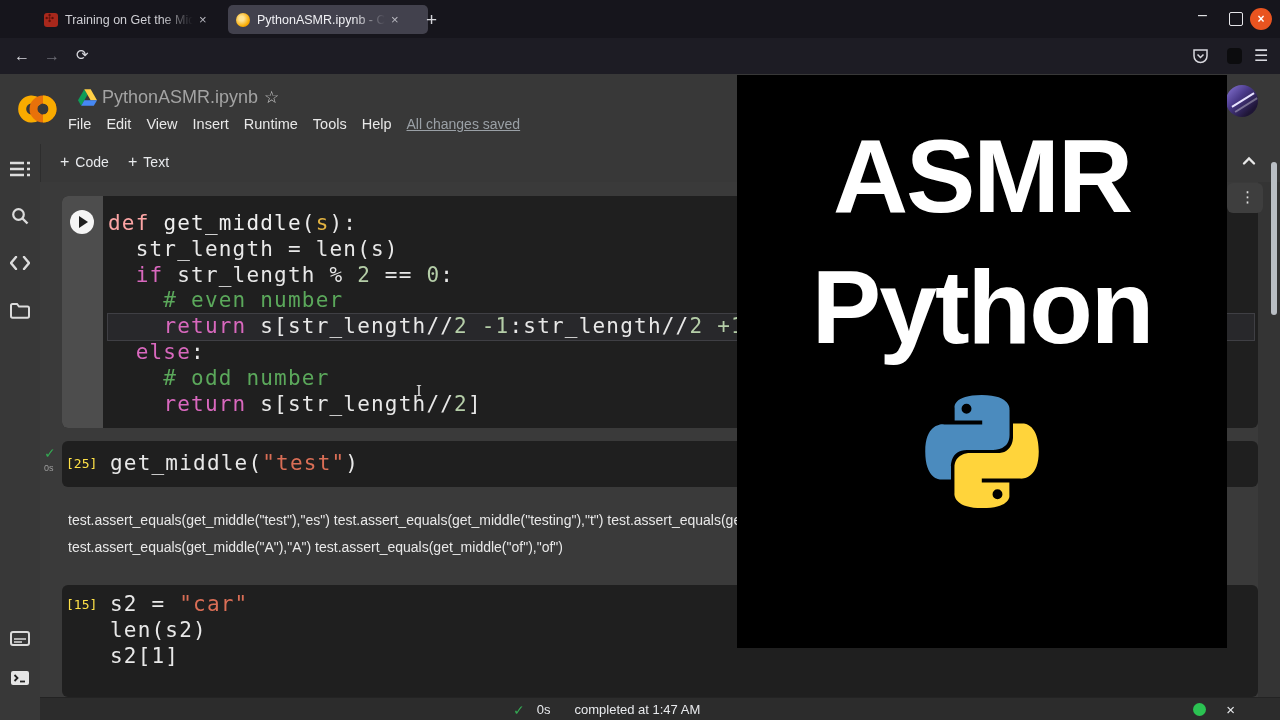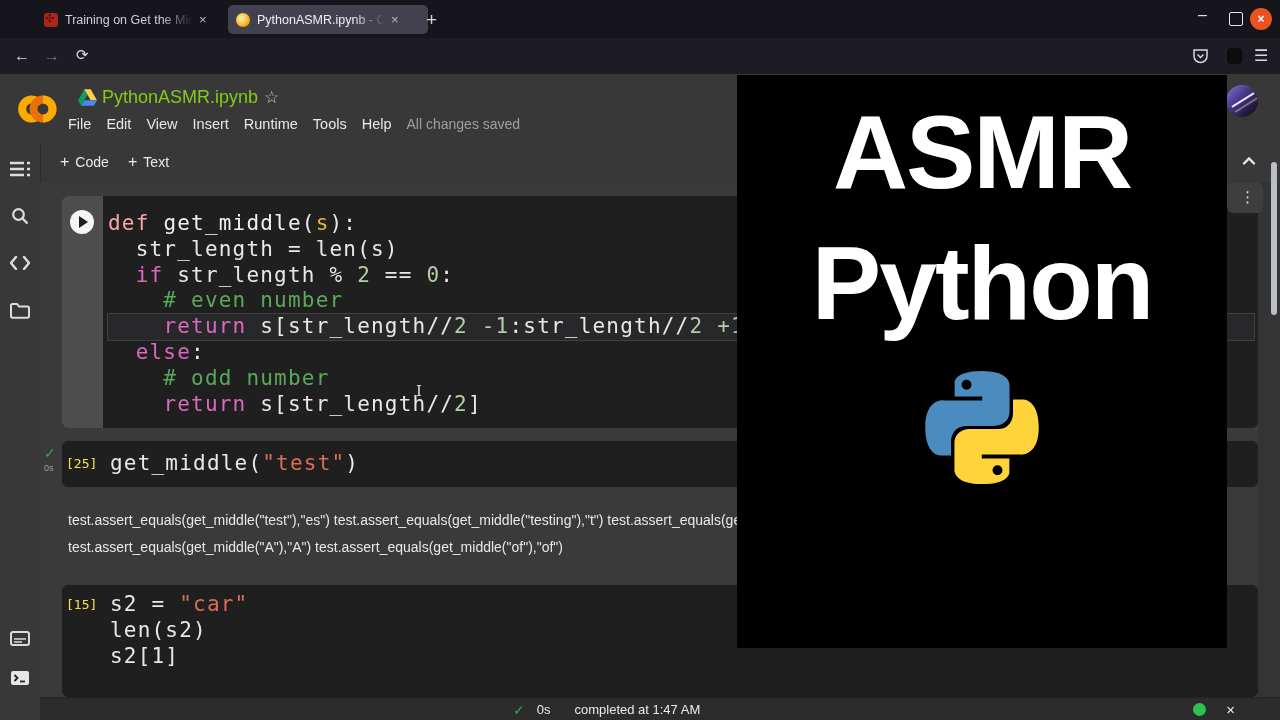--- a/index.html
+++ b/index.html
@@ -26,24 +26,24 @@
             display:flex;align-items:center;justify-content:center;font-size:12px;font-weight:700;}
   .navbar{left:0;top:38px;width:1280px;height:36px;background:#1d1c24;}
   .navicon{color:#d8d8de;font-size:16px;}
   .urlfield{left:170px;top:43px;width:915px;height:27px;background:#26252e;border-radius:5px;}
   .urltext{font-size:13.5px;color:#adadb5;white-space:nowrap;}
   .urltext b{color:#fff;font-weight:700;}
   .zoompill{background:#494852;color:#fff;font-size:11px;border-radius:4px;padding:3px 7px;}
 
   
   .colab-header{left:0;top:74px;width:1280px;height:70px;background:#383838;}
-  .nbtitle{font-size:18px;color:#84cc16;}
+  .nbtitle{font-size:18px;color:#a3a3a3;}
   .star{color:#c9c9c9;font-size:17px;}
   .menubar{display:flex;gap:15px;font-size:14.5px;color:#e8e8e8;}
-  .savestate{color:#9aa0a6;font-size:14px;}
+  .savestate{color:#9aa0a6;text-decoration:underline;font-size:14px;}
   .toolbar{left:40px;top:144px;width:1240px;height:38px;background:#383838;
            border-bottom:1px solid #2e2e2e;}
   .addbtn{display:flex;align-items:center;gap:6px;color:#e8eaed;font-size:14px;font-weight:500;}
   .addbtn .plus{font-size:16px;}
 
   
   .sidebar{left:0;top:144px;width:40px;height:576px;background:#383838;border-right:1px solid #2d2d2d;}
   .sicon{left:9px;width:22px;height:22px;color:#dcdcdc;display:flex;align-items:center;justify-content:center;}
 
   
@@ -250,21 +250,21 @@
 
   <div class="abs statusbar">
     <span class="runcheck" style="margin-left:473px;">✓</span>
     <span style="margin-left:12px;">0s</span>
     <span style="margin-left:24px;">completed at 1:47 AM</span>
     <span class="greendot" style="margin-left:auto;margin-right:20px;"></span>
     <span style="margin-right:45px;font-size:15px;">×</span>
   </div>
 
   <div class="abs overlay">
-    <div class="ovtitle" style="margin-top:12px;">ASMR</div>
+    <div class="ovtitle" style="margin-top:36px;">ASMR</div>
     <div class="ovtitle">Python</div>
     <svg class="pylogo" width="114" height="113" viewBox="0 0 110.421 109.846">
       <path fill="#4b8bbe" d="M54.919.001C26.85.001 28.602 12.173 28.602 12.173l.031 12.611h26.786v3.786H17.994S.036 26.533.036 54.864 15.714 82.188 15.714 82.188h9.357V69.045s-.504-15.678 15.425-15.678h26.571s14.924.241 14.924-14.424V14.691S84.258.001 54.919.001ZM40.15 8.481a4.82 4.82 0 1 1 0 9.64 4.82 4.82 0 0 1 0-9.64Z"></path>
       <path fill="#ffd43b" d="M55.503 109.846c28.069 0 26.316-12.172 26.316-12.172l-.031-12.611H55.003v-3.786h37.424s17.958 2.037 17.958-26.294-15.678-27.324-15.678-27.324h-9.357V40.8s.504 15.678-15.425 15.678H43.354S28.43 56.237 28.43 70.902v24.252s-2.266 14.692 27.073 14.692Zm14.769-8.48a4.82 4.82 0 1 1 0-9.64 4.82 4.82 0 0 1 0 9.64Z"></path>
     </svg>
   </div>
 
 </div>
 
 </body></html>

